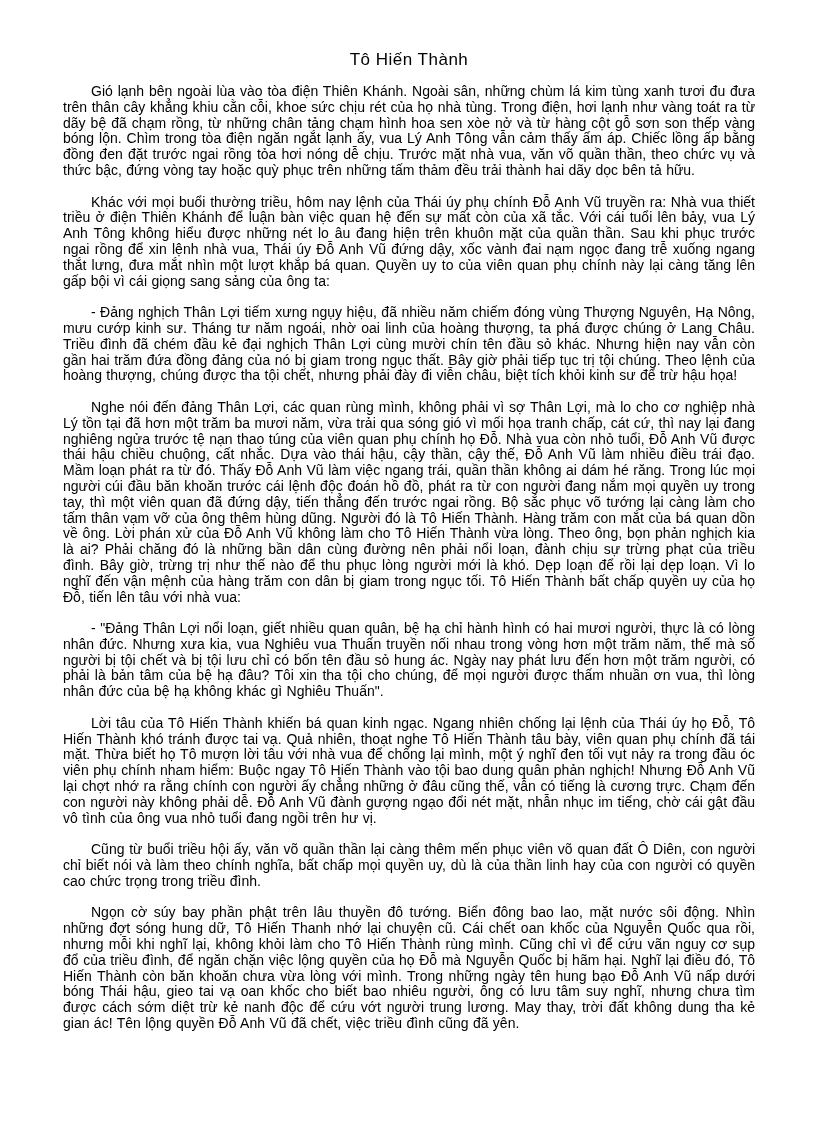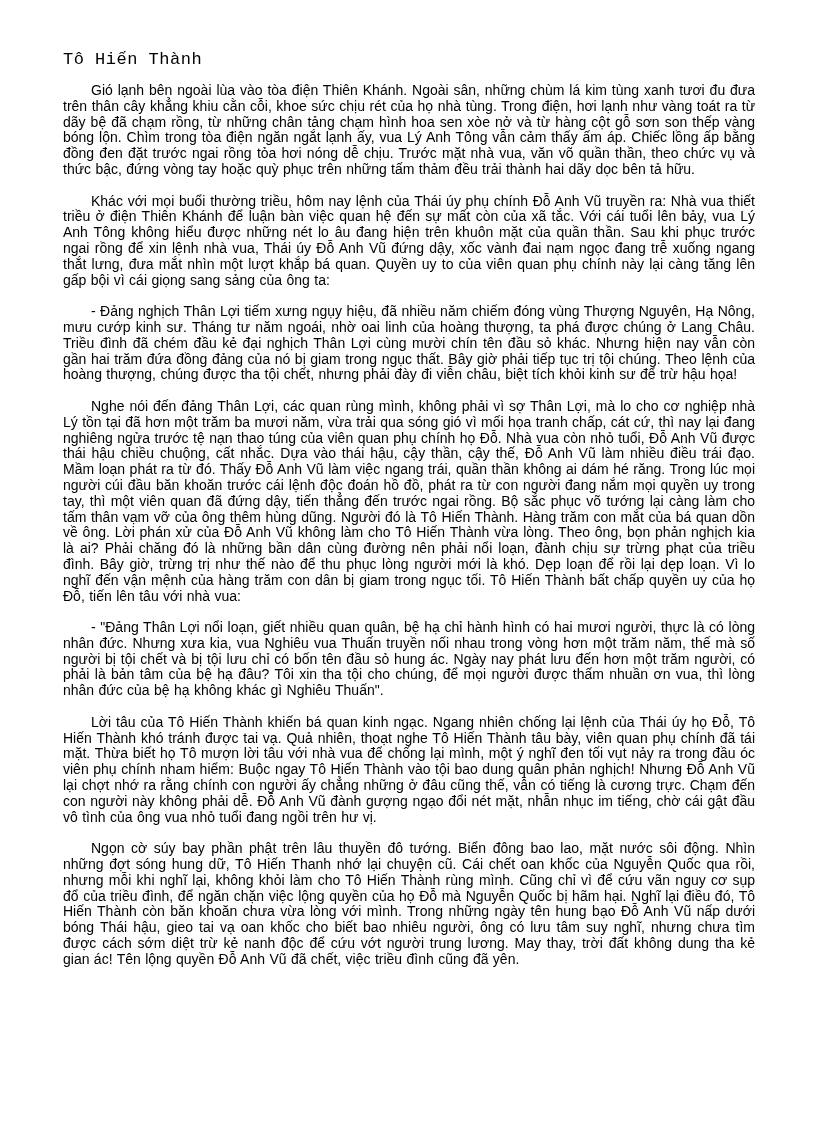--- a/index.html
+++ b/index.html
@@ -10,24 +10,24 @@
   }
   .page {
     width: 816px;
     height: 1123px;
     background: #ffffff;
     color: #000000;
     padding: 50px 61px 0 63px;
     overflow: hidden;
   }
   .doc-title {
-    font-family: Liberation Mono, monospace;
+    font-family: Liberation Sans, sans-serif;
     font-size: 17px;
     font-weight: normal;
-    text-align: left;
+    text-align: center;
     margin: 0 0 14px 0;
     letter-spacing: 0.5px;
   }
   .doc-body {
     font-family: "Liberation Sans", "DejaVu Sans", sans-serif;
     font-size: 14px;
     line-height: 15.8px;
     text-align: justify;
   }
   .doc-body p {
@@ -41,15 +41,16 @@
 
 <div class="page">
   <h1 class="doc-title">Tô Hiến Thành</h1>
   <div class="doc-body">
     <p>Gió lạnh bên ngoài lùa vào tòa điện Thiên Khánh. Ngoài sân, những chùm lá kim tùng xanh tươi đu đưa trên thân cây khẳng khiu cằn cỗi, khoe sức chịu rét của họ nhà tùng. Trong điện, hơi lạnh như vàng toát ra từ dãy bệ đã chạm rồng, từ những chân tảng chạm hình hoa sen xòe nở và từ hàng cột gỗ sơn son thếp vàng bóng lộn. Chìm trong tòa điện ngăn ngắt lạnh ấy, vua Lý Anh Tông vẫn cảm thấy ấm áp. Chiếc lồng ấp bằng đồng đen đặt trước ngai rồng tỏa hơi nóng dễ chịu. Trước mặt nhà vua, văn võ quần thần, theo chức vụ và thức bậc, đứng vòng tay hoặc quỳ phục trên những tấm thảm đều trải thành hai dãy dọc bên tả hữu.</p>
     <p>Khác với mọi buổi thường triều, hôm nay lệnh của Thái úy phụ chính Đỗ Anh Vũ truyền ra: Nhà vua thiết triều ở điện Thiên Khánh để luận bàn việc quan hệ đến sự mất còn của xã tắc. Với cái tuổi lên bảy, vua Lý Anh Tông không hiểu được những nét lo âu đang hiện trên khuôn mặt của quần thần. Sau khi phục trước ngai rồng để xin lệnh nhà vua, Thái úy Đỗ Anh Vũ đứng dậy, xốc vành đai nạm ngọc đang trễ xuống ngang thắt lưng, đưa mắt nhìn một lượt khắp bá quan. Quyền uy to của viên quan phụ chính này lại càng tăng lên gấp bội vì cái giọng sang sảng của ông ta:</p>
     <p>- Đảng nghịch Thân Lợi tiếm xưng ngụy hiệu, đã nhiều năm chiếm đóng vùng Thượng Nguyên, Hạ Nông, mưu cướp kinh sư. Tháng tư năm ngoái, nhờ oai linh của hoàng thượng, ta phá được chúng ở Lang Châu. Triều đình đã chém đầu kẻ đại nghịch Thân Lợi cùng mười chín tên đầu sỏ khác. Nhưng hiện nay vẫn còn gần hai trăm đứa đồng đảng của nó bị giam trong ngục thất. Bây giờ phải tiếp tục trị tội chúng. Theo lệnh của hoàng thượng, chúng được tha tội chết, nhưng phải đày đi viễn châu, biệt tích khỏi kinh sư để trừ hậu họa!</p>
     <p>Nghe nói đến đảng Thân Lợi, các quan rùng mình, không phải vì sợ Thân Lợi, mà lo cho cơ nghiệp nhà Lý tồn tại đã hơn một trăm ba mươi năm, vừa trải qua sóng gió vì mối họa tranh chấp, cát cứ, thì nay lại đang nghiêng ngửa trước tệ nạn thao túng của viên quan phụ chính họ Đỗ. Nhà vua còn nhỏ tuổi, Đỗ Anh Vũ được thái hậu chiều chuộng, cất nhắc. Dựa vào thái hậu, cậy thần, cậy thế, Đỗ Anh Vũ làm nhiều điều trái đạo. Mầm loạn phát ra từ đó. Thấy Đỗ Anh Vũ làm việc ngang trái, quần thần không ai dám hé răng. Trong lúc mọi người cúi đầu băn khoăn trước cái lệnh độc đoán hồ đồ, phát ra từ con người đang nắm mọi quyền uy trong tay, thì một viên quan đã đứng dậy, tiến thẳng đến trước ngai rồng. Bộ sắc phục võ tướng lại càng làm cho tấm thân vạm vỡ của ông thêm hùng dũng. Người đó là Tô Hiến Thành. Hàng trăm con mắt của bá quan dồn về ông. Lời phán xử của Đỗ Anh Vũ không làm cho Tô Hiến Thành vừa lòng. Theo ông, bọn phản nghịch kia là ai? Phải chăng đó là những bần dân cùng đường nên phải nổi loạn, đành chịu sự trừng phạt của triều đình. Bây giờ, trừng trị như thế nào để thu phục lòng người mới là khó. Dẹp loạn để rồi lại dẹp loạn. Vì lo nghĩ đến vận mệnh của hàng trăm con dân bị giam trong ngục tối. Tô Hiến Thành bất chấp quyền uy của họ Đỗ, tiến lên tâu với nhà vua:</p>
     <p>- "Đảng Thân Lợi nổi loạn, giết nhiều quan quân, bệ hạ chỉ hành hình có hai mươi người, thực là có lòng nhân đức. Nhưng xưa kia, vua Nghiêu vua Thuấn truyền nối nhau trong vòng hơn một trăm năm, thế mà số người bị tội chết và bị tội lưu chỉ có bốn tên đầu sỏ hung ác. Ngày nay phát lưu đến hơn một trăm người, có phải là bản tâm của bệ hạ đâu? Tôi xin tha tội cho chúng, để mọi người được thấm nhuần ơn vua, thì lòng nhân đức của bệ hạ không khác gì Nghiêu Thuấn".</p>
     <p>Lời tâu của Tô Hiến Thành khiến bá quan kinh ngạc. Ngang nhiên chống lại lệnh của Thái úy họ Đỗ, Tô Hiến Thành khó tránh được tai vạ. Quả nhiên, thoạt nghe Tô Hiến Thành tâu bày, viên quan phụ chính đã tái mặt. Thừa biết họ Tô mượn lời tâu với nhà vua để chống lại mình, một ý nghĩ đen tối vụt nảy ra trong đầu óc viên phụ chính nham hiểm: Buộc ngay Tô Hiến Thành vào tội bao dung quân phản nghịch! Nhưng Đỗ Anh Vũ lại chợt nhớ ra rằng chính con người ấy chẳng những ở đâu cũng thế, vẫn có tiếng là cương trực. Chạm đến con người này không phải dễ. Đỗ Anh Vũ đành gượng ngạo đổi nét mặt, nhẫn nhục im tiếng, chờ cái gật đầu vô tình của ông vua nhỏ tuổi đang ngồi trên hư vị.</p>
+    <p>Cũng từ buổi triều hội ấy, văn võ quần thần lại càng thêm mến phục viên võ quan đất Ô Diên, con người chỉ biết nói và làm theo chính nghĩa, bất chấp mọi quyền uy, dù là của thần linh hay của con người có quyền cao chức trọng trong triều đình.</p>
     <p>Ngọn cờ súy bay phần phật trên lâu thuyền đô tướng. Biển đông bao lao, mặt nước sôi động. Nhìn những đợt sóng hung dữ, Tô Hiến Thanh nhớ lại chuyện cũ. Cái chết oan khốc của Nguyễn Quốc qua rồi, nhưng mỗi khi nghĩ lại, không khỏi làm cho Tô Hiến Thành rùng mình. Cũng chỉ vì để cứu vãn nguy cơ sụp đổ của triều đình, để ngăn chặn việc lộng quyền của họ Đỗ mà Nguyễn Quốc bị hãm hại. Nghĩ lại điều đó, Tô Hiến Thành còn băn khoăn chưa vừa lòng với mình. Trong những ngày tên hung bạo Đỗ Anh Vũ nấp dưới bóng Thái hậu, gieo tai vạ oan khốc cho biết bao nhiêu người, ông có lưu tâm suy nghĩ, nhưng chưa tìm được cách sớm diệt trừ kẻ nanh độc để cứu vớt người trung lương. May thay, trời đất không dung tha kẻ gian ác! Tên lộng quyền Đỗ Anh Vũ đã chết, việc triều đình cũng đã yên.</p>
   </div>
 </div>
 
 </body></html>

